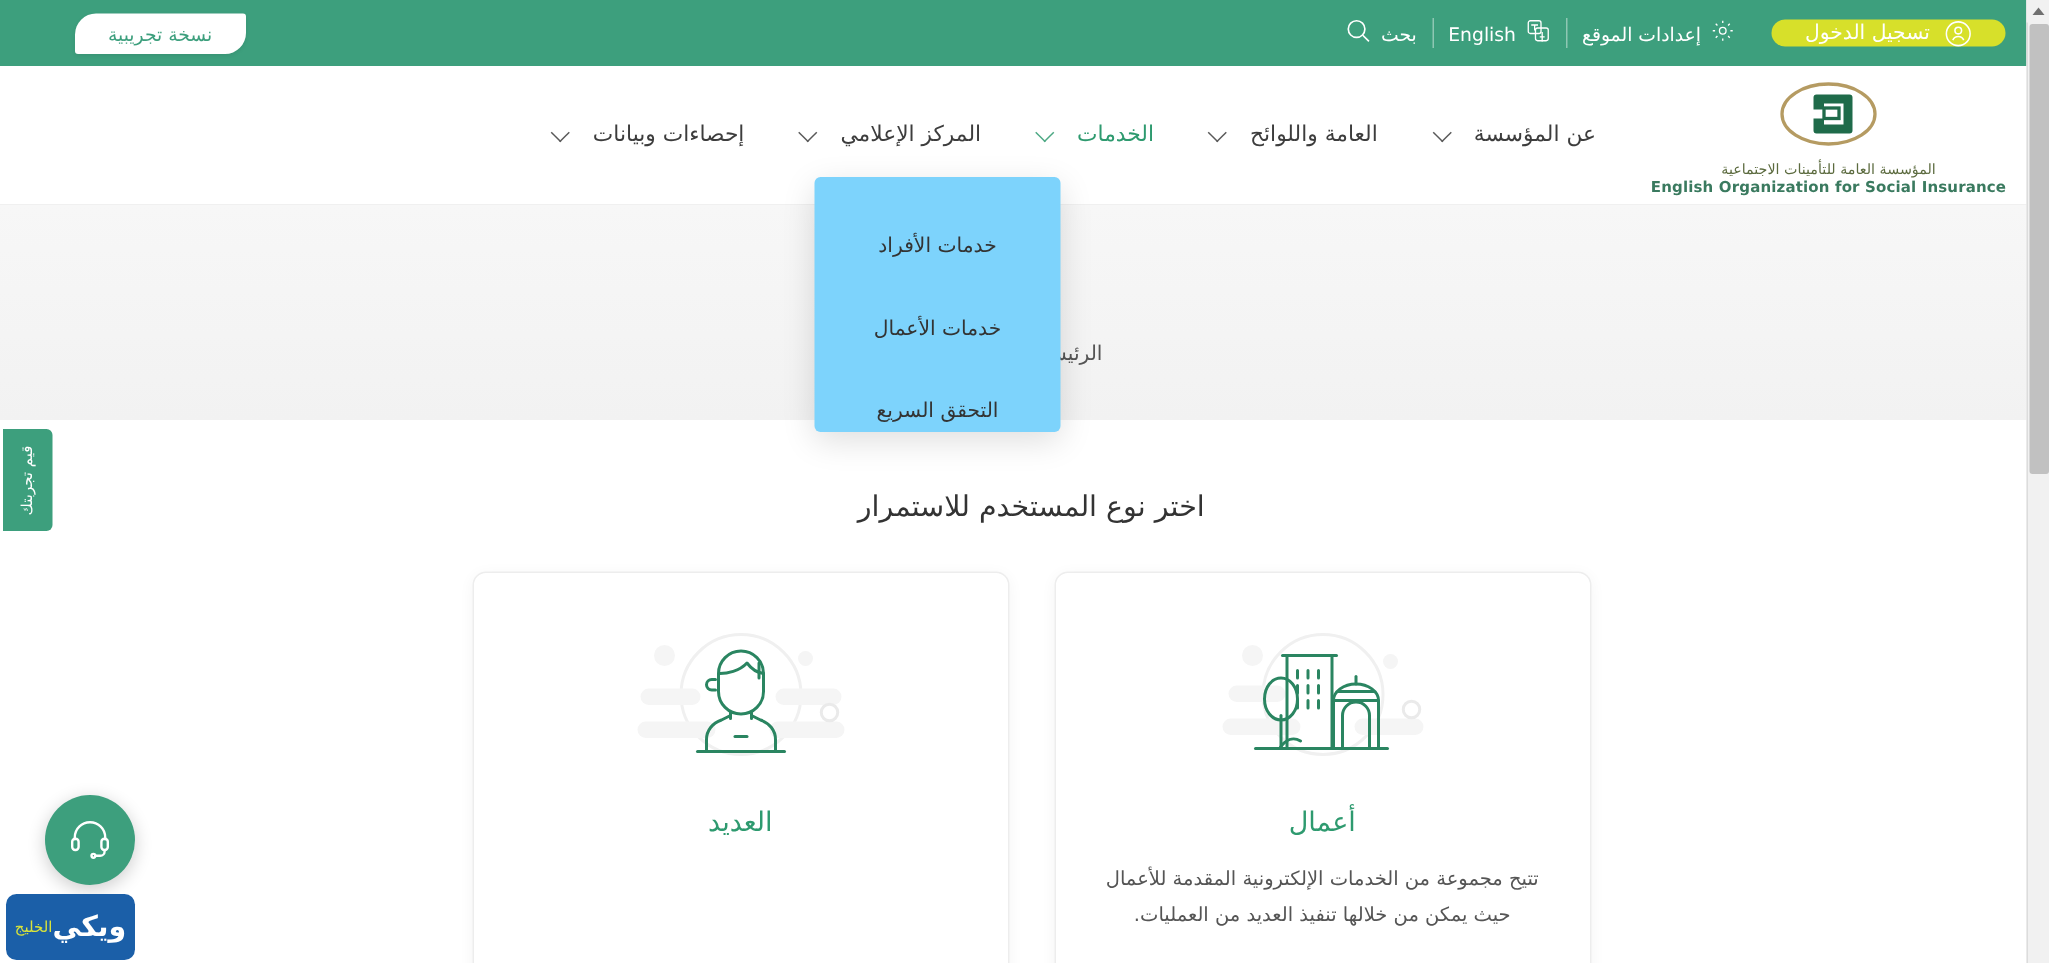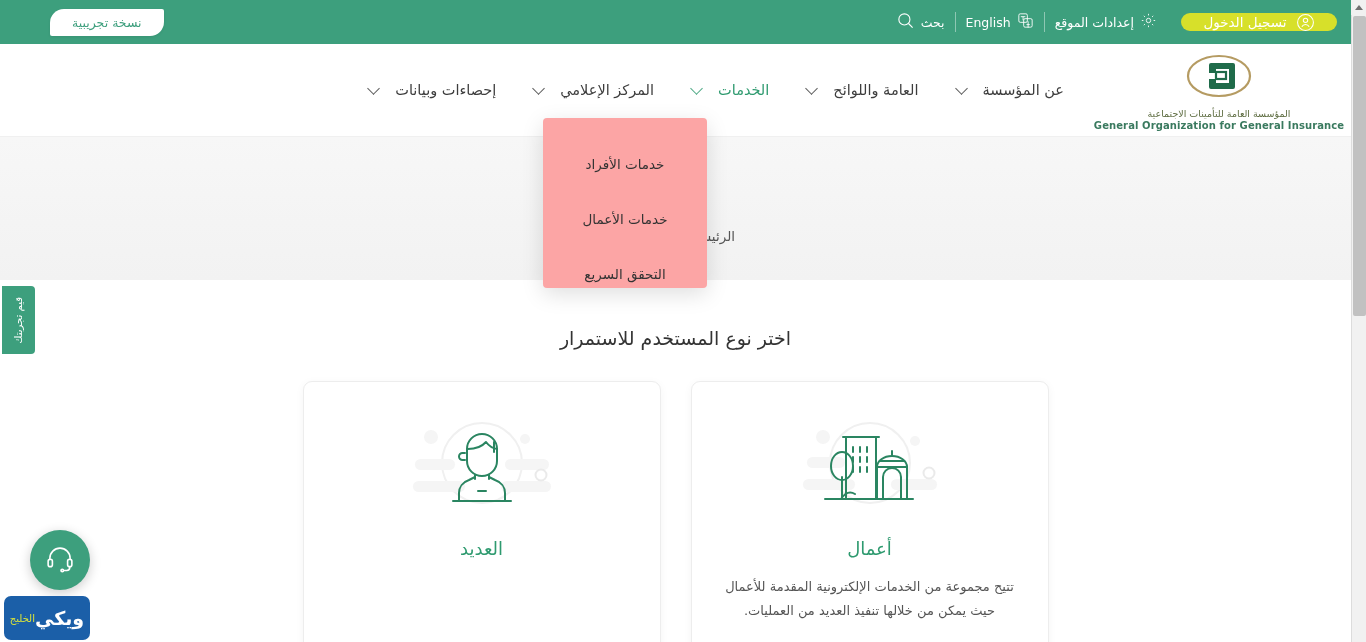--- a/index.html
+++ b/index.html
@@ -118,21 +118,21 @@
     transform: rotate(-45deg);
     margin-bottom: 3px;
     opacity: .85;
   }
 
   
   .dropdown {
     position: absolute;
     top: 118px; left: 543px;
     width: 164px; height: 170px;
-    background: #fca5a5;
+    background: #7dd3fc;
     border-radius: 4px;
     box-shadow: 0 6px 22px rgba(0,0,0,0.13);
     z-index: 60;
     padding-top: 18px;
     direction: rtl;
   }
   .dd-item {
     height: 55px;
     display: flex; align-items: center; justify-content: center;
     font-size: 13.5px; color: #333333;
@@ -167,21 +167,21 @@
   }
   .feedback-tab span {
     writing-mode: vertical-rl;
     transform: rotate(180deg);
     letter-spacing: .5px;
     white-space: nowrap;
   }
 
   
   .main {
-    position: absolute; top: 280px; left: 0;
+    position: absolute; top: 280px; left: 12px;
     width: 1351px; height: 362px;
     background: #ffffff;
     direction: rtl;
   }
   .section-title {
     text-align: center;
     font-size: 19px; color: #333333;
     margin-top: 47px;
     font-weight: normal;
   }
@@ -331,21 +331,21 @@
 
     <div class="logo-wrap">
       <span>
         <svg width="92" height="46" viewBox="0 0 92 46">
           <ellipse cx="46" cy="22" rx="31" ry="20" fill="none" stroke="#b59b62" stroke-width="2.2"></ellipse>
           <path d="M38 9 h22 a2 2 0 0 1 2 2 v22 a2 2 0 0 1 -2 2 h-22 a2 2 0 0 1 -2 -2 v-8 h7 v4 h13 v-14 h-13 v4 h-7 v-8 a2 2 0 0 1 2 -2 z" fill="#1f6b4a"></path>
           <rect x="43" y="18" width="10" height="7" fill="none" stroke="#1f6b4a" stroke-width="2.2"></rect>
         </svg>
       </span>
       <div class="logo-ar">المؤسسة العامة للتأمينات الاجتماعية</div>
-      <div class="logo-en">General Organization for General Insurance</div>
+      <div class="logo-en">English Organization for Social Insurance</div>
     </div>
 
     <div class="nav">
       <div class="nav-item">
         <span>عن المؤسسة</span>
         <i class="chev"></i>
       </div>
       <div class="nav-item">
         <span>العامة واللوائح</span>
         <i class="chev"></i>

